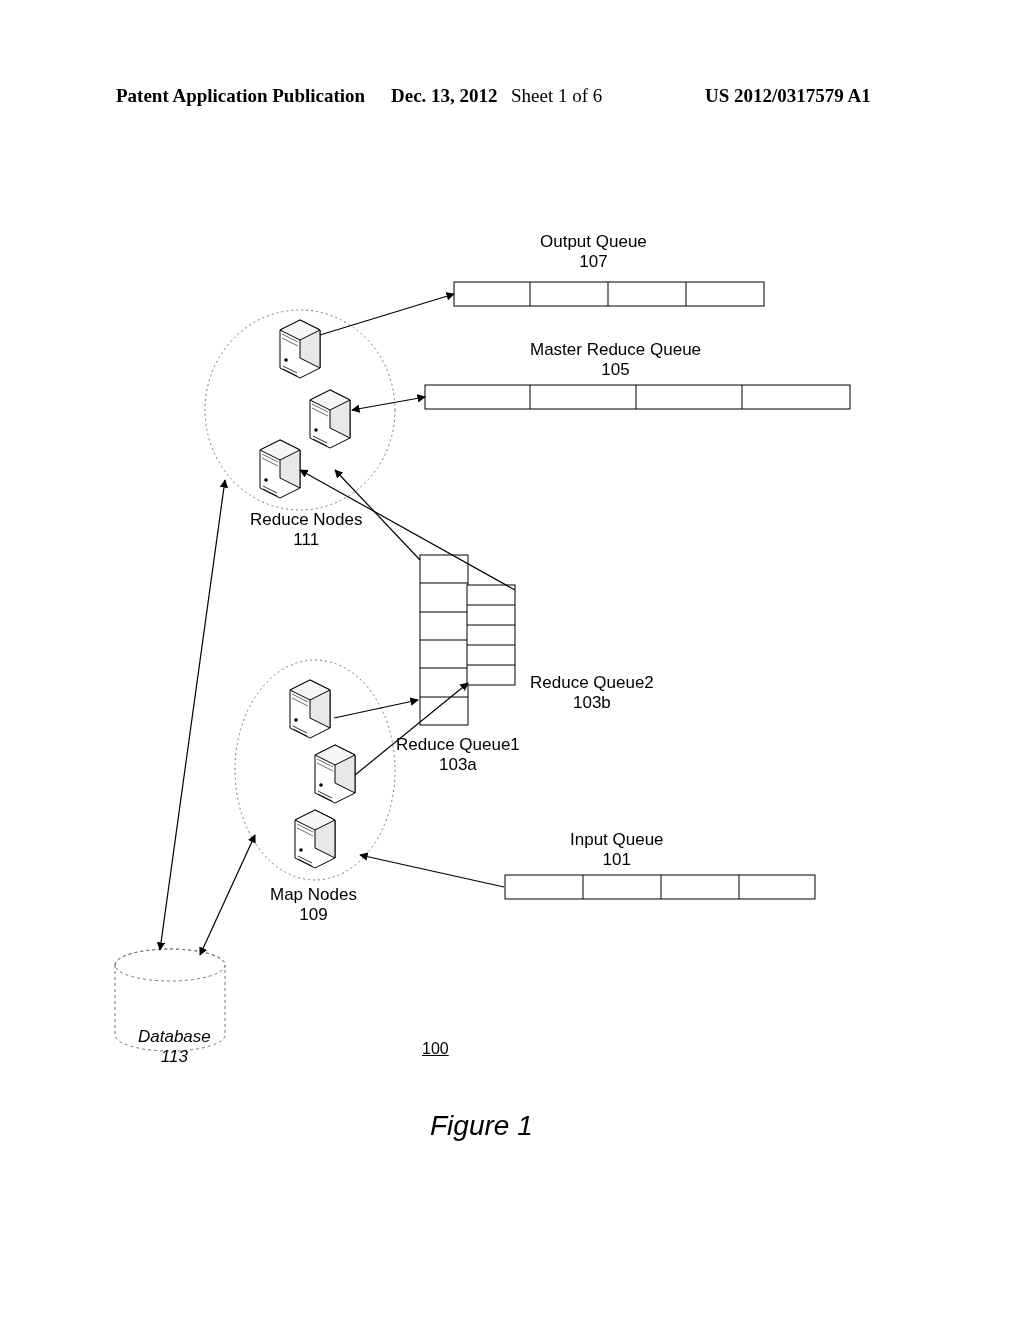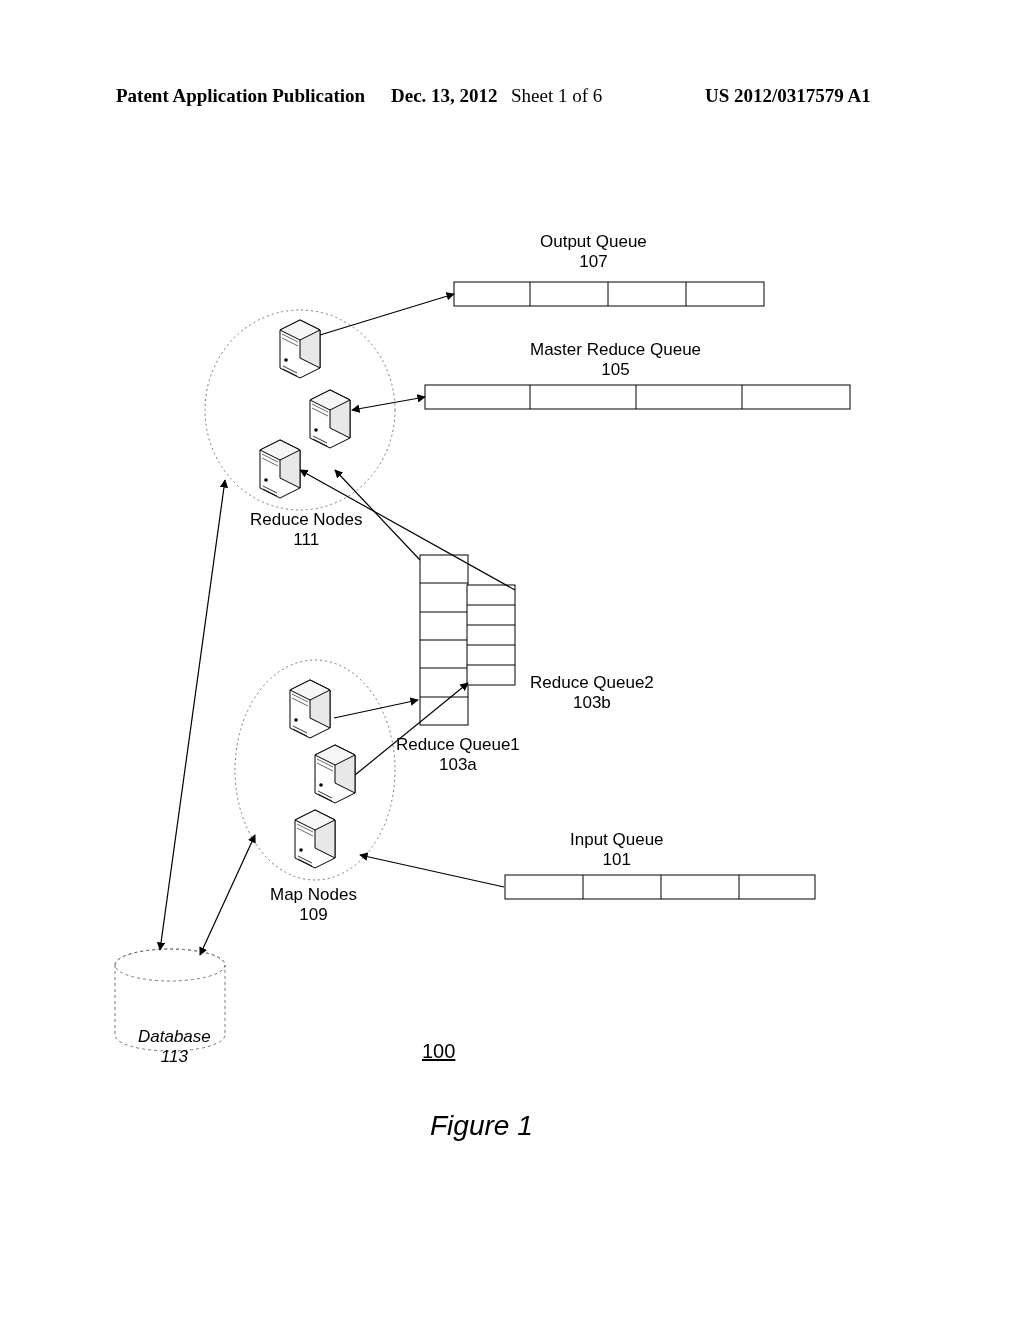--- a/index.html
+++ b/index.html
@@ -57,21 +57,21 @@
     position: absolute;
     font-family: Arial, Helvetica, sans-serif;
     font-size: 28px;
     left: 430px;
     top: 1110px;
     font-style: italic;
   }
   .fignum {
     position: absolute;
     font-family: Arial, Helvetica, sans-serif;
-    font-size: 20px;
+    font-size: 16px;
     left: 422px;
     top: 1040px;
     text-decoration: underline;
   }
 </style>
 </head>
 <body>
 
 <div class="page">
 

